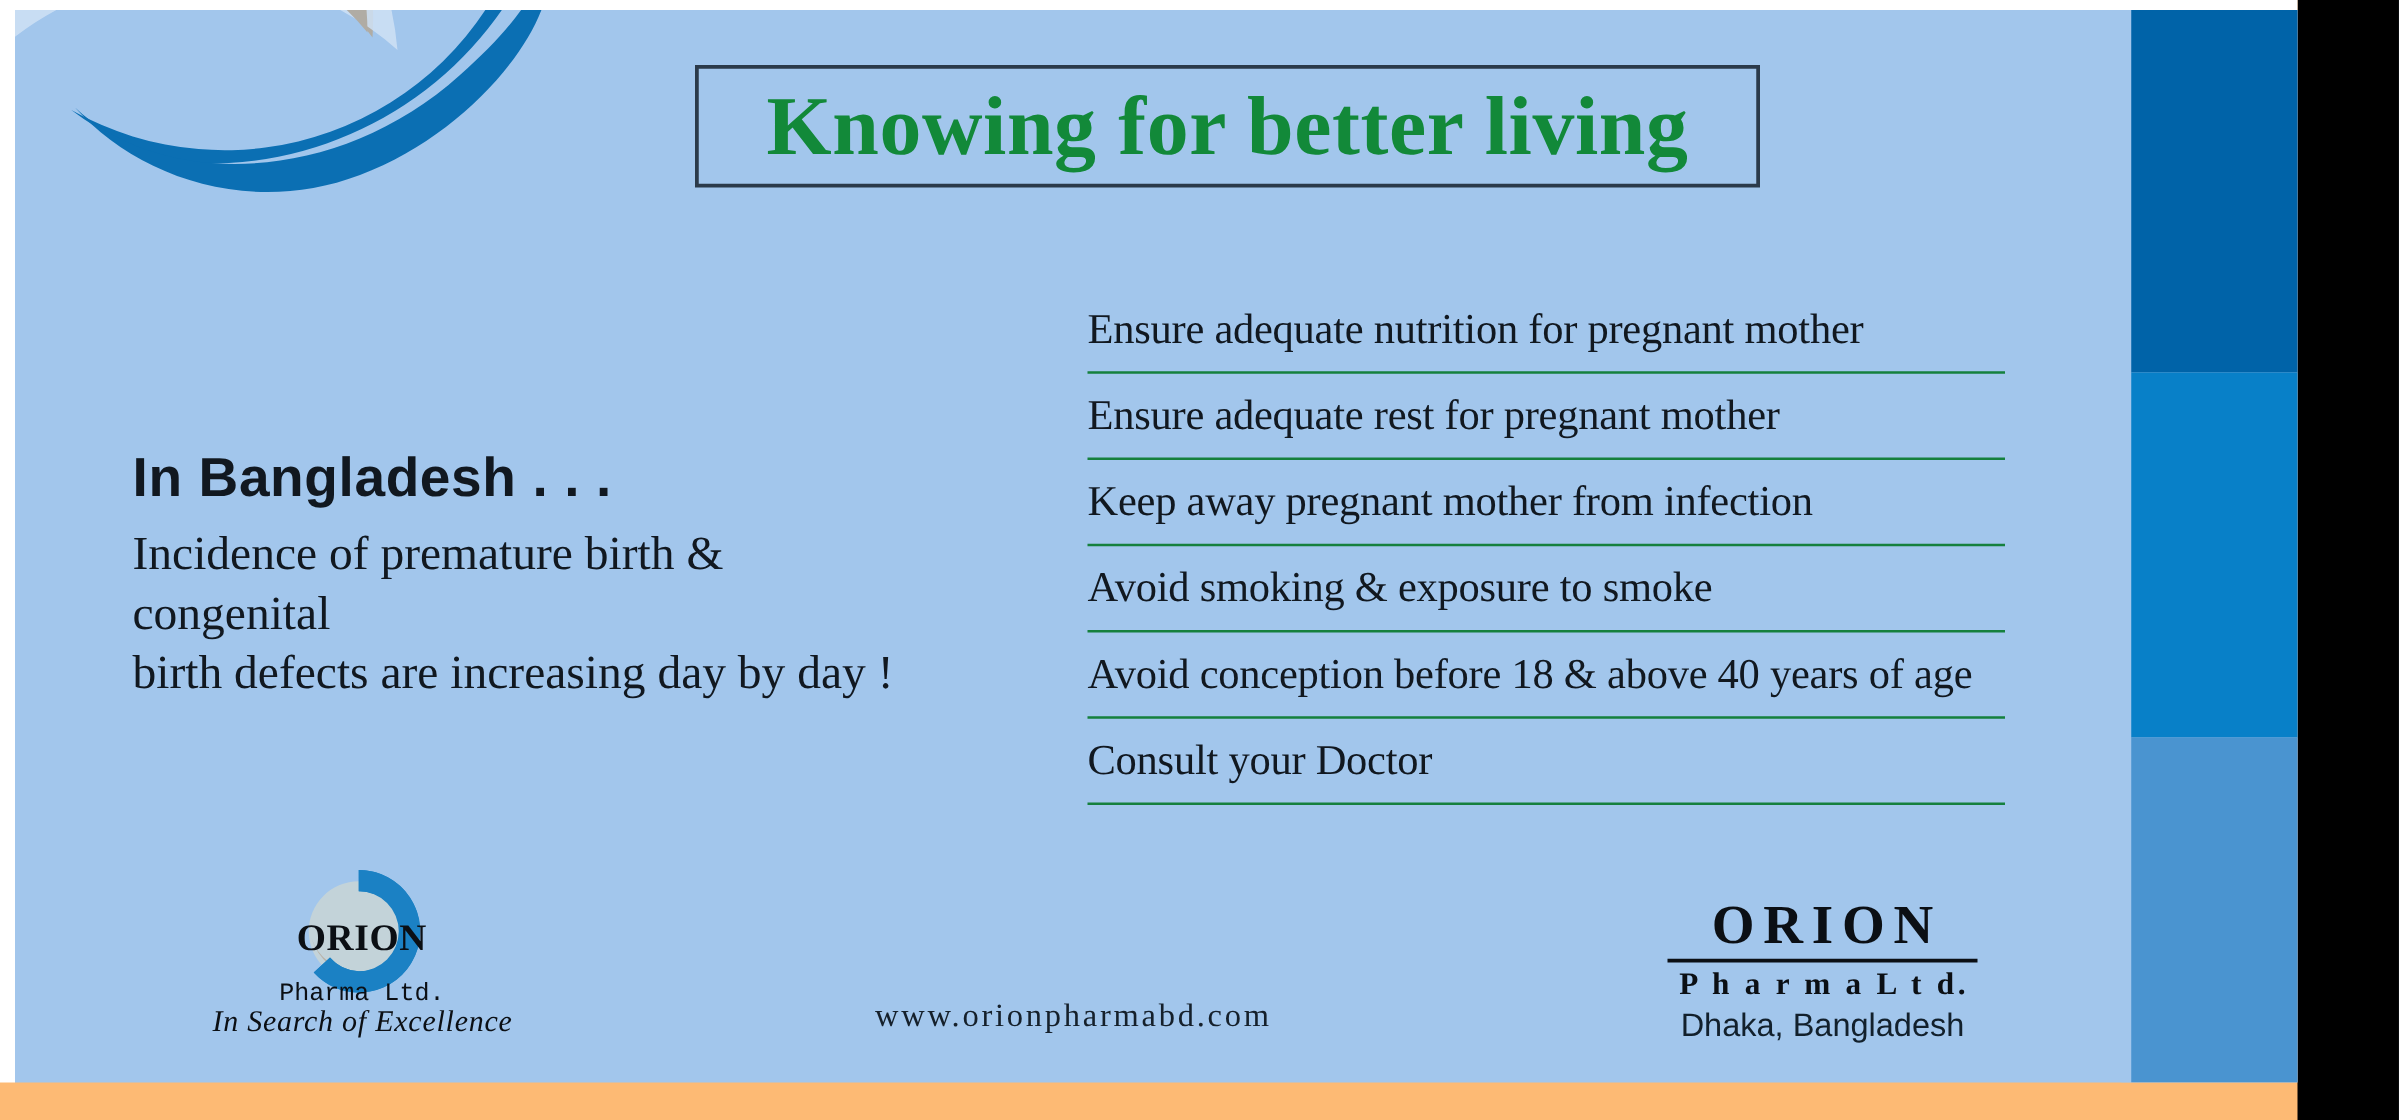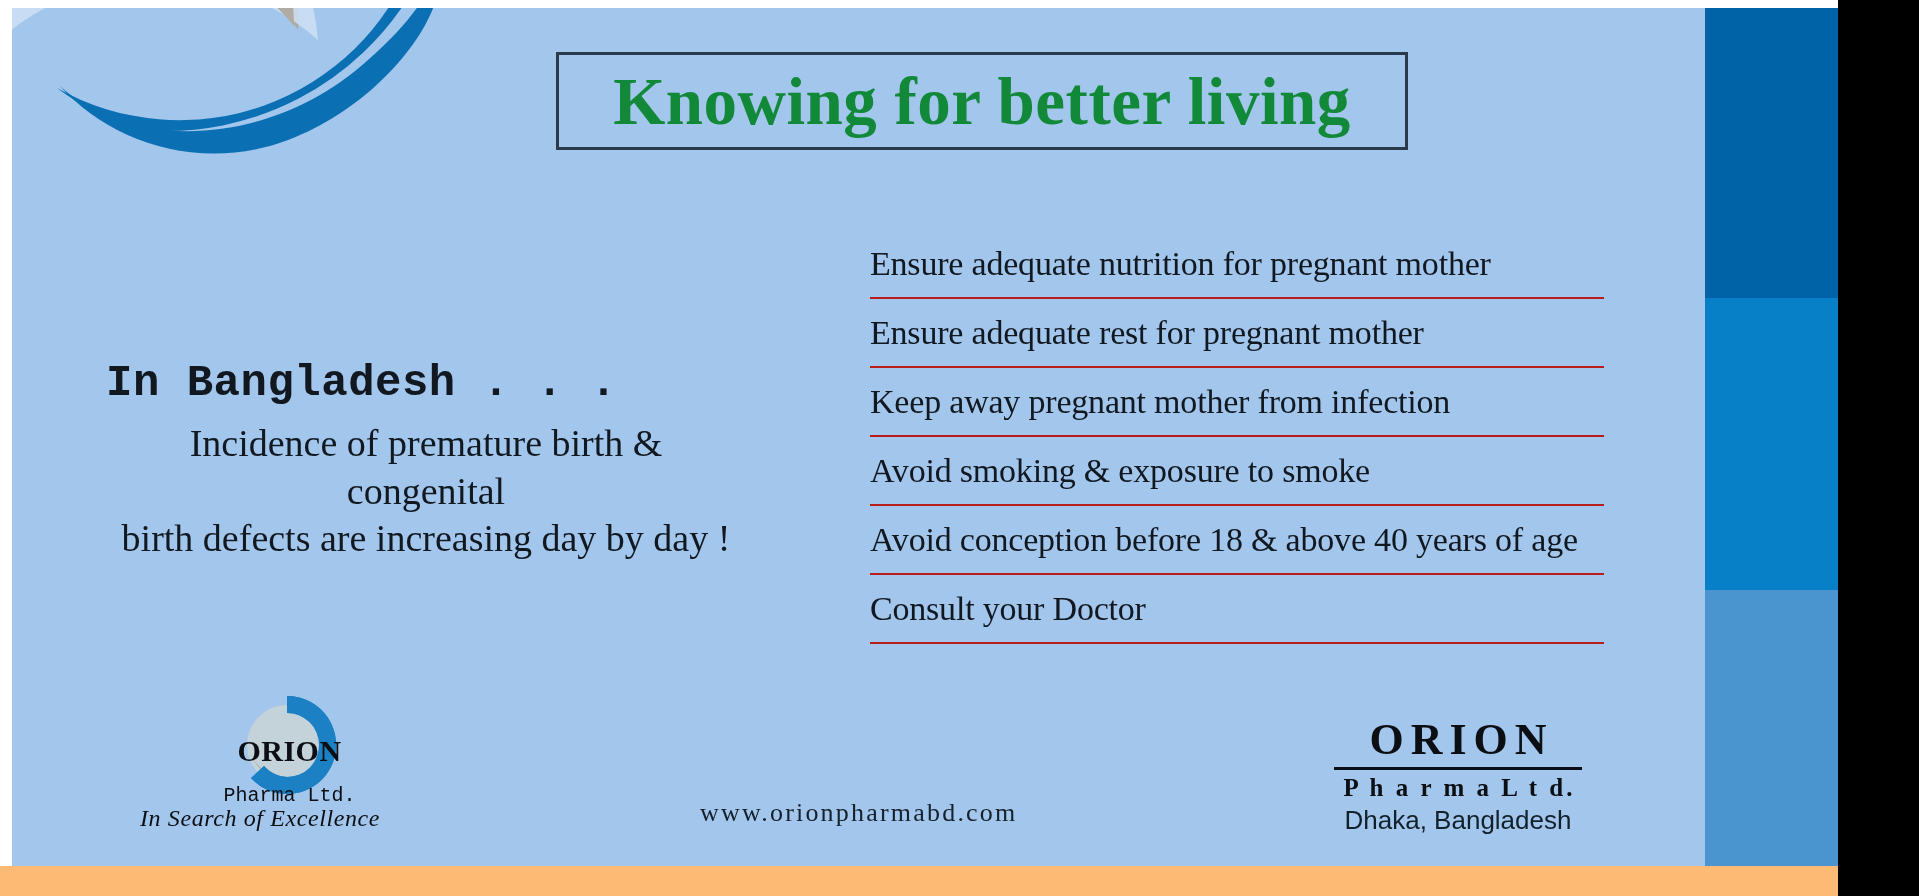--- a/index.html
+++ b/index.html
@@ -103,35 +103,34 @@
   }
 
   
   .left-col {
     position: absolute;
     left: 94px;
     top: 352px;
     width: 640px;
   }
   .left-heading {
-    font-family: Liberation Mono, monospace;
+    font-family: Liberation Sans, sans-serif;
     font-weight: bold;
     font-size: 44px;
     line-height: 1.05;
     color: #111820;
     margin: 0 0 14px 0;
     letter-spacing: 0.5px;
   }
   .left-body {
     font-family: "Liberation Serif", serif;
     font-size: 38px;
     line-height: 1.25;
     color: #111820;
     margin: 0;
-    text-align: center;
   }
   .left-body span { display: block; }
 
   
   .advice-list {
     position: absolute;
     left: 858px;
     top: 222px;
     width: 734px;
     list-style: none;
@@ -139,21 +138,21 @@
     padding: 0;
   }
   .advice-item {
     font-family: "Liberation Serif", serif;
     font-size: 34px;
     line-height: 1;
     color: #111820;
     height: 67px;
     display: flex;
     align-items: center;
-    border-bottom: 2px solid #b91c1c;
+    border-bottom: 2px solid #15803d;
     white-space: nowrap;
     letter-spacing: -0.2px;
   }
   .advice-item:first-child { border-top: none; }
 
   
   .logo-mark {
     position: absolute;
     left: 215px;
     top: 682px;
@@ -182,20 +181,21 @@
     font-size: 20px;
     line-height: 1.15;
     color: #0b0f14;
     margin-top: 18px;
   }
   .logo-tagline {
     position: absolute;
     left: 128px;
     top: 798px;
     width: 300px;
+    text-align: center;
     font-family: "Liberation Serif", serif;
     font-style: italic;
     font-size: 24px;
     line-height: 1;
     color: #0b0f14;
     letter-spacing: 0.6px;
   }
 
   
   .website {

